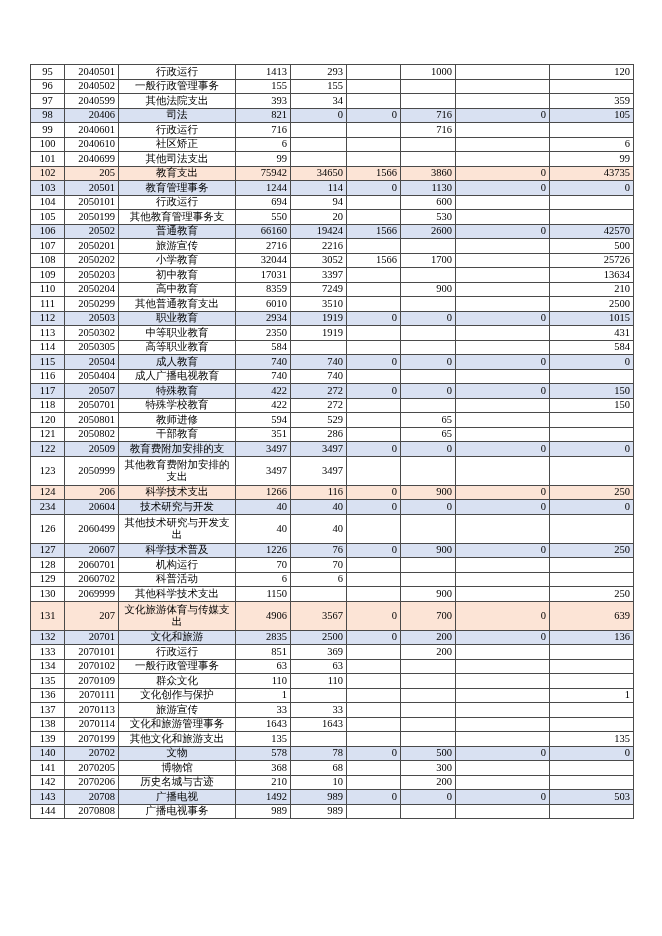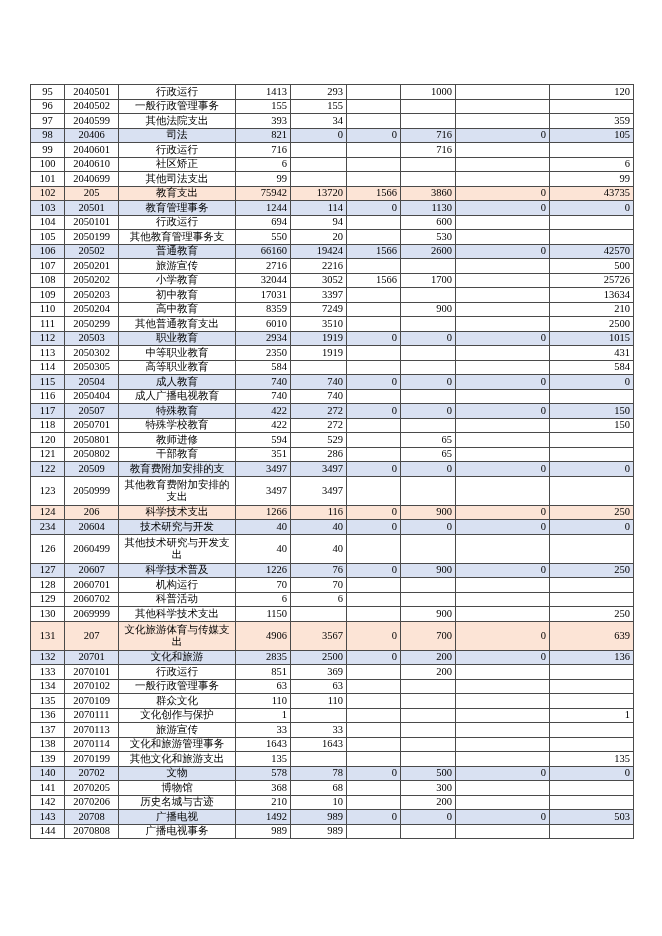--- a/index.html
+++ b/index.html
@@ -3,33 +3,33 @@
 <meta charset="utf-8">
 <style>
   html,body{margin:0;padding:0}
   body{
     width:662px;height:936px;background:#ffffff;
     font-family:"Liberation Serif","DejaVu Serif",serif;
     color:#000;
   }
   .page{position:relative;width:662px;height:936px;background:#ffffff;overflow:hidden}
   .budget-table{
-    position:absolute;left:30px;top:84px;
+    position:absolute;left:30px;top:64px;
     border-collapse:collapse;table-layout:fixed;width:603px;
   }
   .col-n{width:34px}.col-code{width:54px}.col-name{width:117px}
   .col-v1{width:55px}.col-v2{width:56px}.col-v3{width:54px}
   .col-v4{width:55px}.col-v5{width:94px}.col-v6{width:84px}
   .budget-table td{
     border:1px solid var(--border-color,#4a4a4a);
     font-size:10.5px;line-height:12px;height:13.5px;
     padding:0 3px;overflow:hidden;vertical-align:middle;background:#ffffff;
   }
   .td-num{text-align:center}
-  .td-code{text-align:center;white-space:nowrap}
+  .td-code{text-align:right;white-space:nowrap}
   .td-name{text-align:center;font-size:11px;padding:0 4px;word-break:break-all}
   .td-val{text-align:right;white-space:nowrap}
   tr.hl-section td{background:var(--hl-section,#fce4d6)}
   tr.hl-subsection td{background:var(--hl-subsection,#d9e1f2)}
   tr.tall td{height:28px}
 </style>
 </head>
 <body>
 
 <div class="page">
@@ -121,21 +121,21 @@
           <td class="td-val"></td>
           <td class="td-val"></td>
           <td class="td-val"></td>
           <td class="td-val">99</td>
         </tr>
         <tr class="hl-section">
           <td class="td-num">102</td>
           <td class="td-code">205</td>
           <td class="td-name">教育支出</td>
           <td class="td-val">75942</td>
-          <td class="td-val">13720</td>
+          <td class="td-val">34650</td>
           <td class="td-val">1566</td>
           <td class="td-val">3860</td>
           <td class="td-val">0</td>
           <td class="td-val">43735</td>
         </tr>
         <tr class="hl-subsection">
           <td class="td-num">103</td>
           <td class="td-code">20501</td>
           <td class="td-name">教育管理事务</td>
           <td class="td-val">1244</td>

